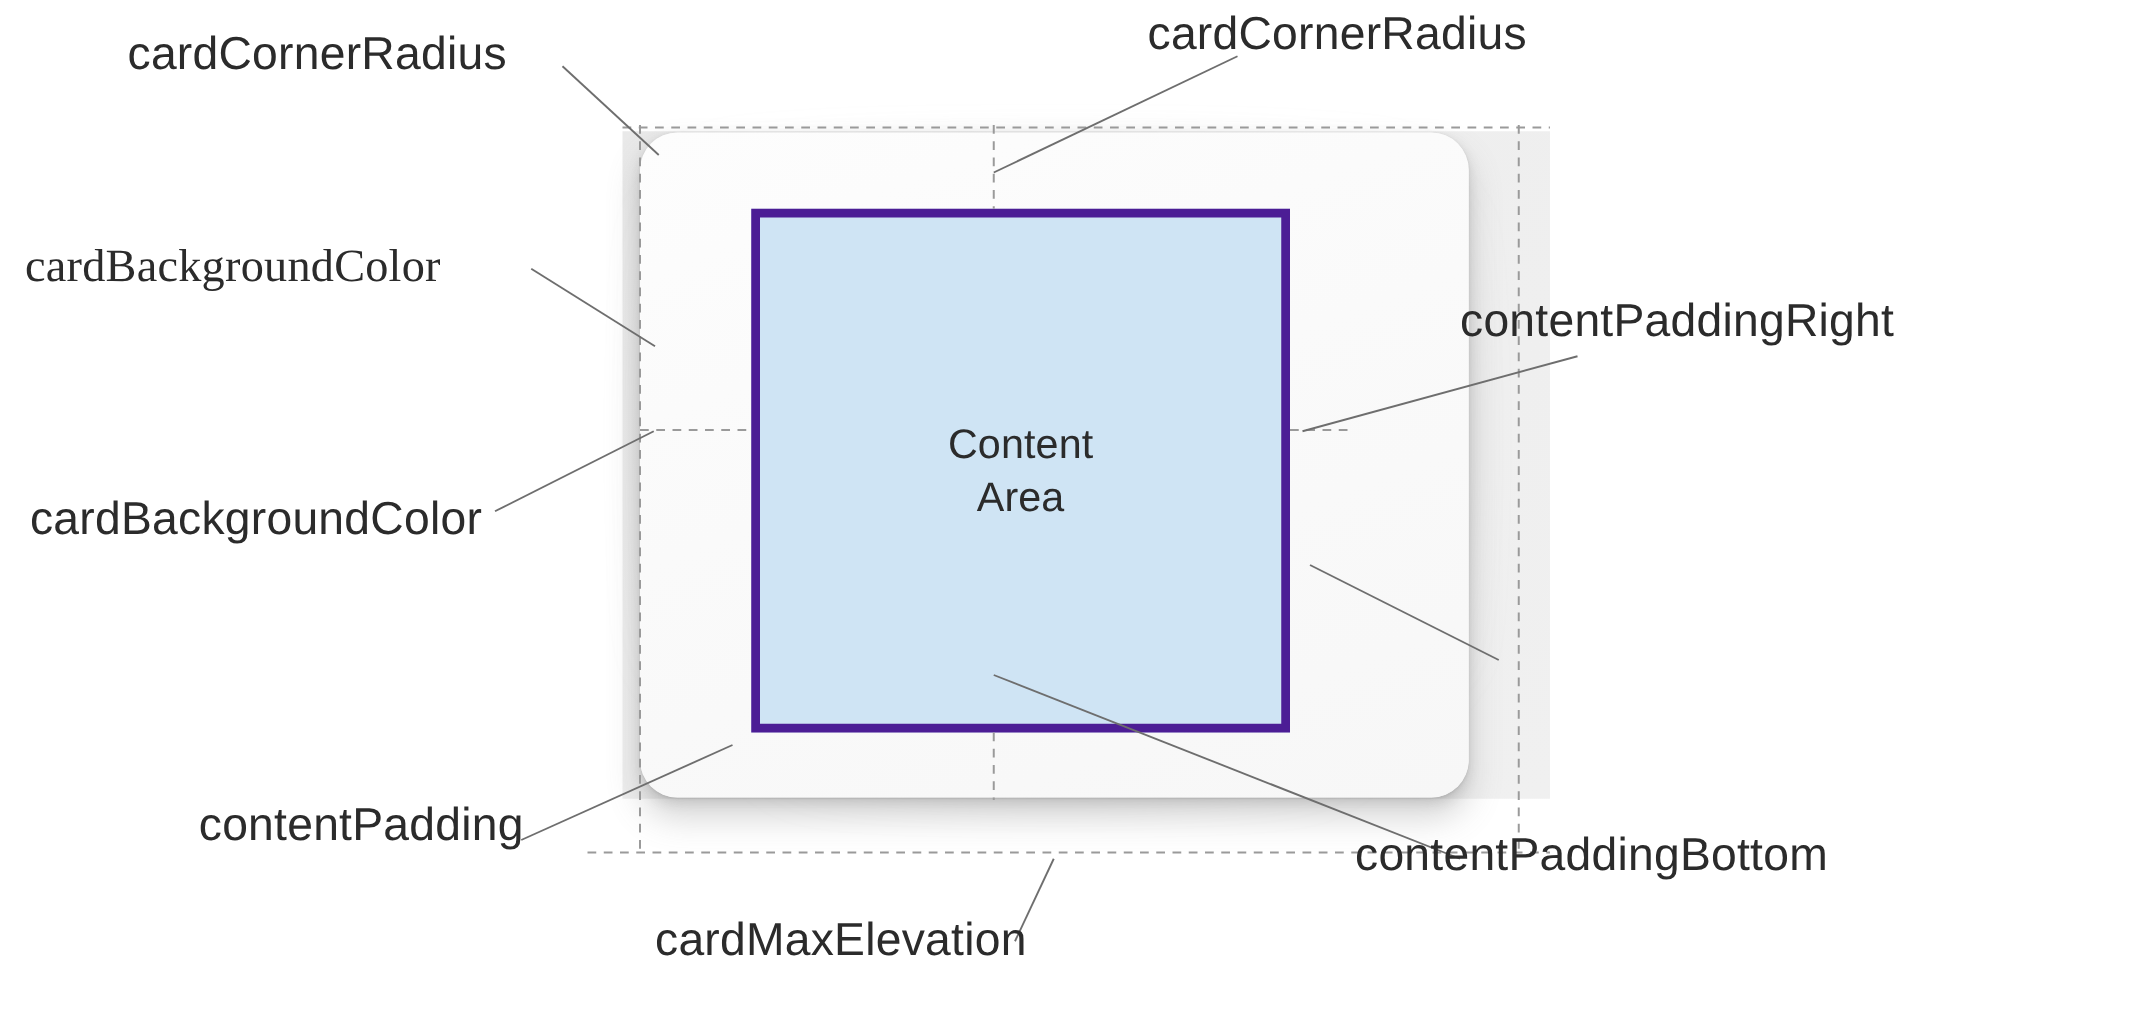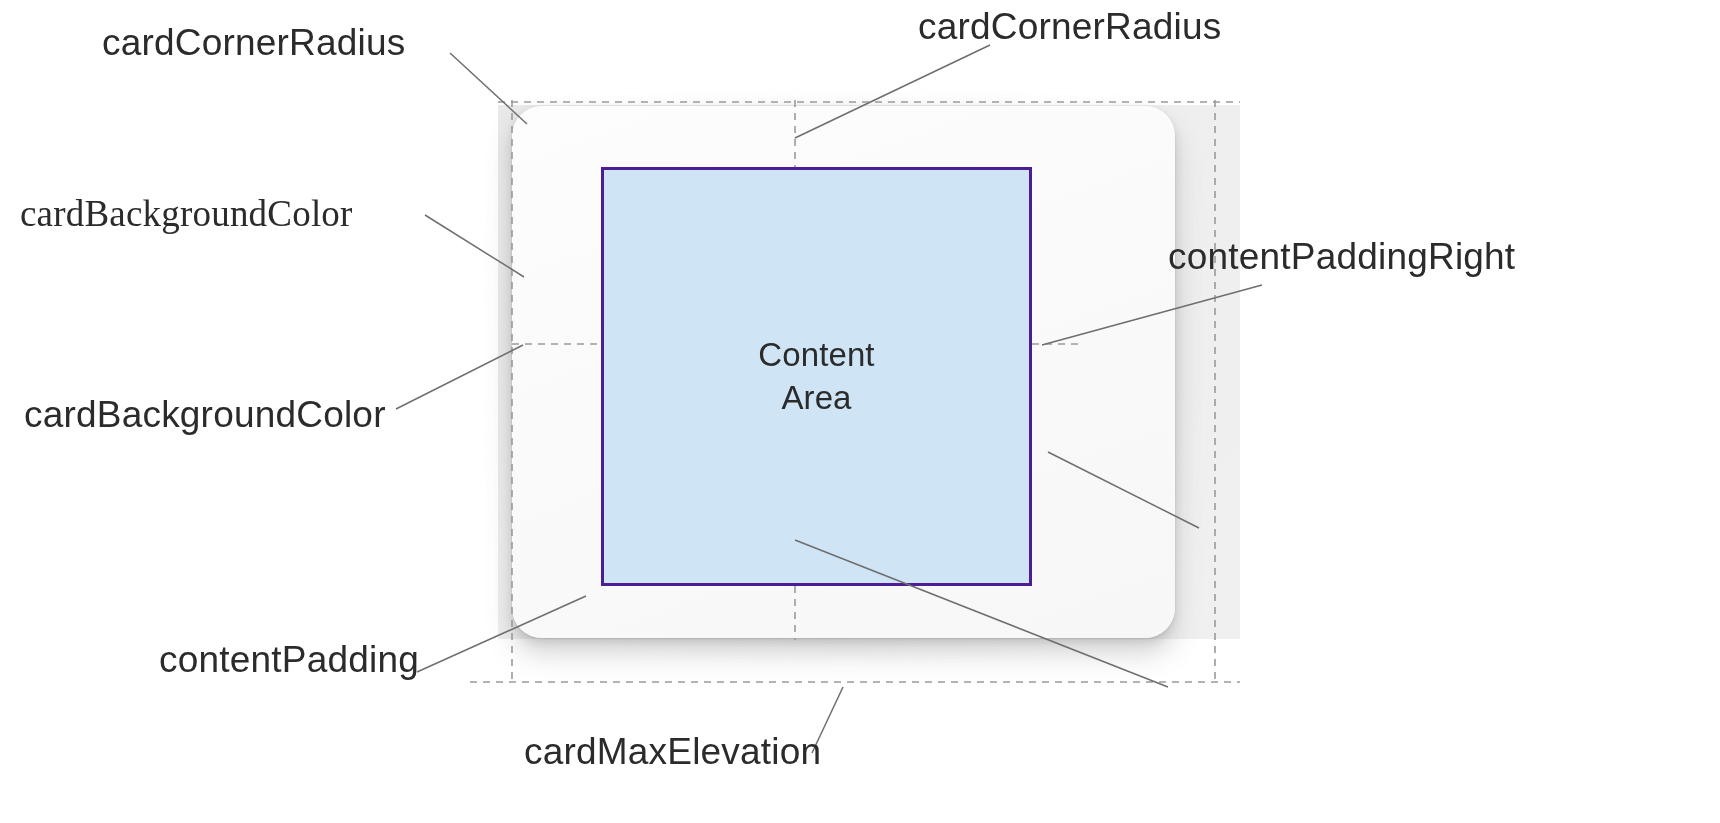--- a/index.html
+++ b/index.html
@@ -70,21 +70,21 @@
   }
 
   
   .content-area {
     position: absolute;
     left: 601px;
     top: 167px;
     width: 431px;
     height: 419px;
     background: #cfe4f4;
-    border: 3px solid #4c1d95;
+    border: 7px solid #4c1d95;
     box-sizing: border-box;
     z-index: 18;
     display: flex;
     align-items: center;
     justify-content: center;
   }
   .content-area-label {
     font-size: 33px;
     line-height: 1.30;
     text-align: center;
@@ -171,16 +171,17 @@
 
   <div class="annotation ann-cardBackgroundColor">cardBackgroundColor</div>
 
   <div class="annotation ann-contentPaddingRight">contentPaddingRight</div>
 
   <div class="annotation ann-contentPaddingLeft">cardBackgroundColor</div>
 
 
   <div class="annotation ann-cardElevation">contentPadding</div>
 
+  <div class="annotation ann-contentPaddingBottom">contentPaddingBottom</div>
 
   <div class="annotation ann-cardMaxElevation">cardMaxElevation</div>
 
 </div>
 
 </body></html>

